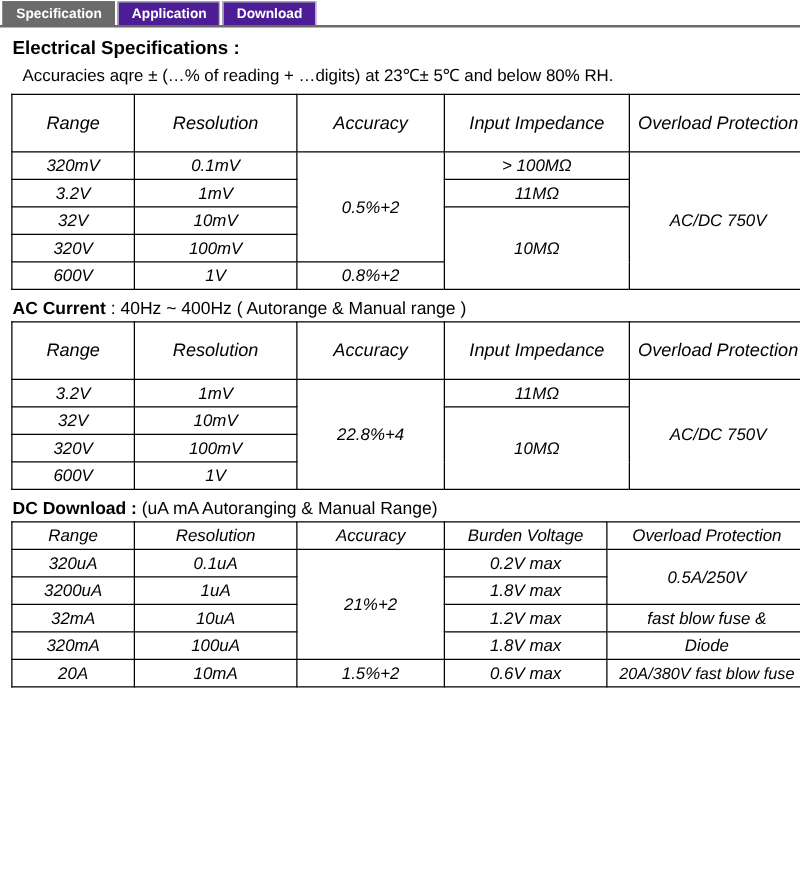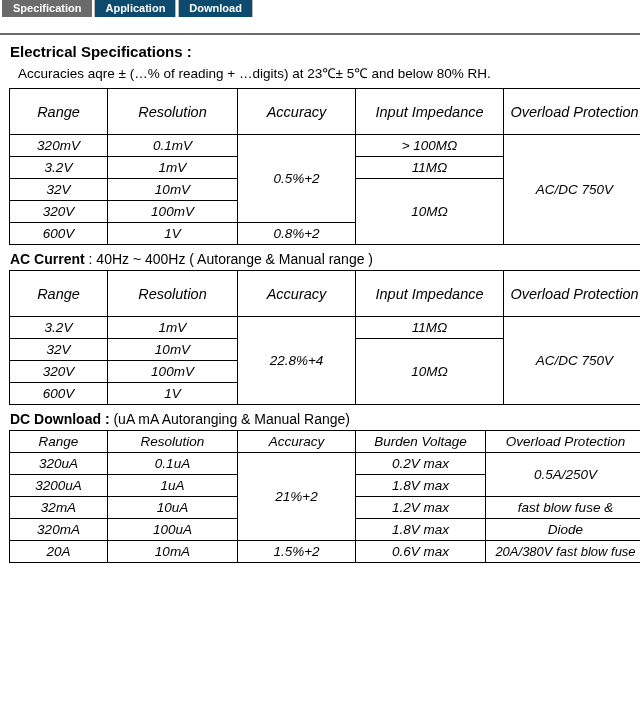--- a/index.html
+++ b/index.html
@@ -14,36 +14,36 @@
   .page{
     width:640px;
     height:710px;
     position:relative;
     box-sizing:border-box;
   }
   
   .tabs{
     display:flex;
     align-items:flex-end;
-    height:33px;
-    padding:2px 0 16px 2px;
+    height:20px;
+    padding:2px 0 0 2px;
     box-sizing:border-box;
   }
   .tab{
     font-size:11px;
     font-weight:bold;
     padding:3px 10px 3px 10px;
     margin-right:2px;
     line-height:12px;
     border:1px solid #b8b8b8;
     border-bottom:none;
     box-sizing:border-box;
     cursor:pointer;
     color:#ffffff;
-    background:#0c4a6e;
+    background:#4c1d95;
   }
   .tab.active{
     background:#6b6b6b;
     color:#ffffff;
     border-color:#6b6b6b;
   }
   .tabs-underline{
     height:2px;
     background:#6b6b6b;
     margin-top:0px;

